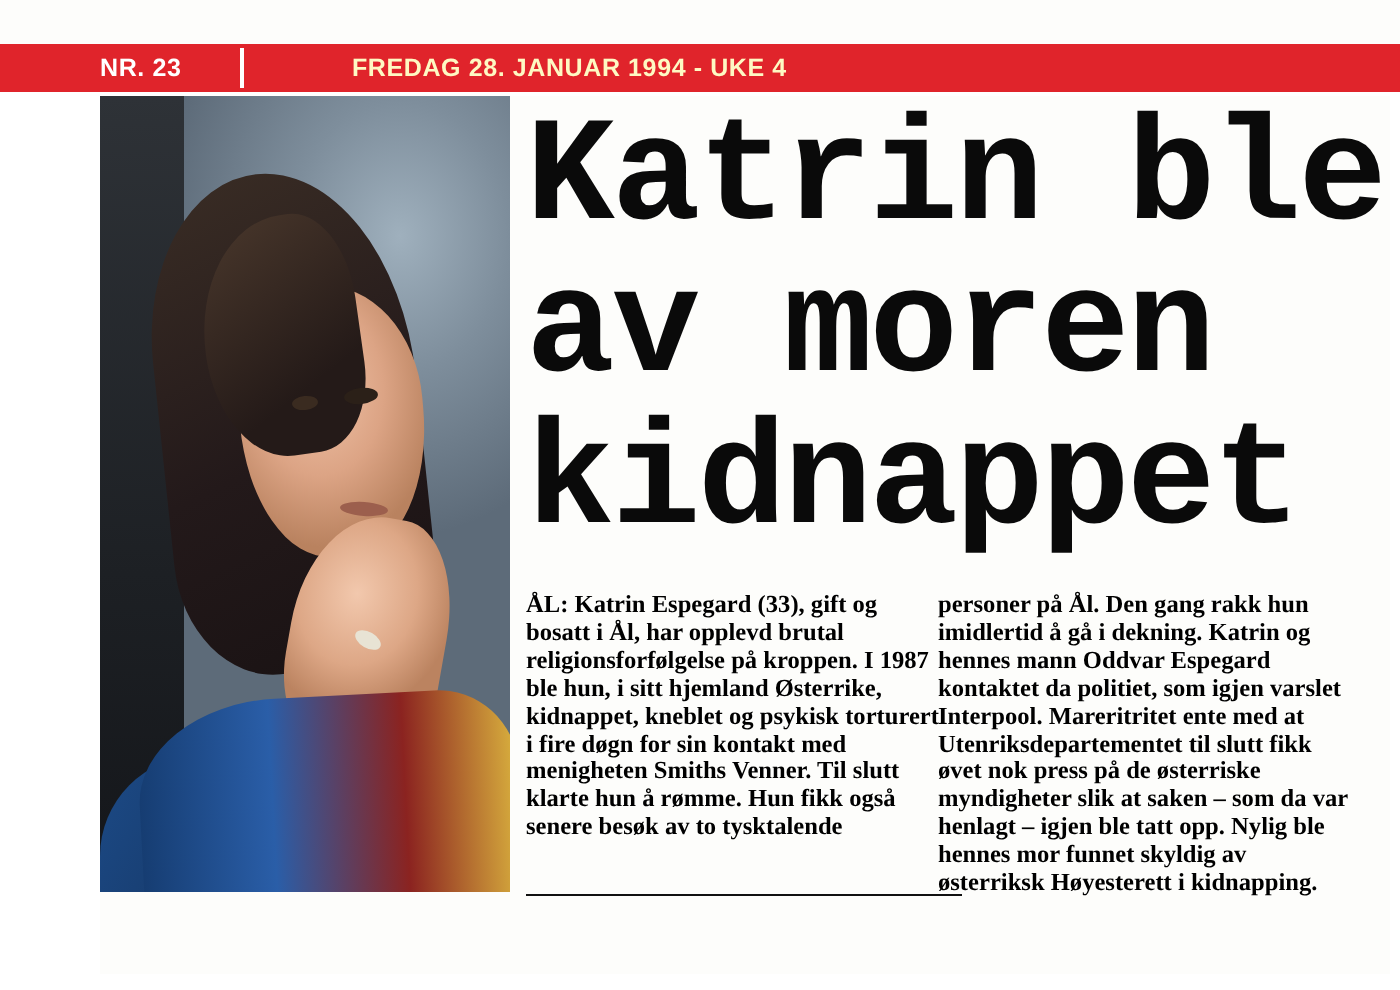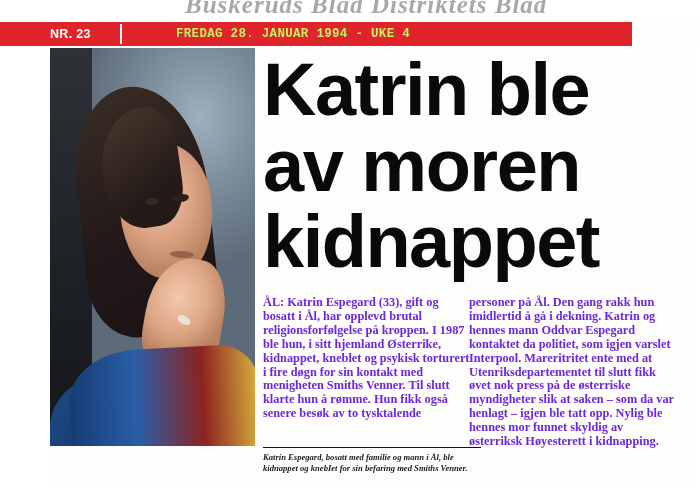--- a/index.html
+++ b/index.html
@@ -45,21 +45,21 @@
     color: #9a9a9a;
     white-space: nowrap;
     opacity: 0.85;
   }
 
   
   .banner {
     position: absolute;
     left: 0;
     top: 22px;
-    width: 632px;
+    width: 700px;
     height: 24px;
     background: #e0242b;
     text-align: right;
   }
   .banner-issue {
     position: absolute;
     left: 50px;
     top: 0px;
     height: 24px;
     line-height: 24px;
@@ -76,24 +76,24 @@
     width: 2px;
     height: 20px;
     background: #ffffff;
   }
   .banner-date {
     position: absolute;
     left: 176px;
     top: 0px;
     height: 24px;
     line-height: 24px;
-    font-family: Liberation Mono, monospace;
+    font-family: Liberation Sans, sans-serif;
     font-weight: bold;
     font-size: 12.5px;
-    color: #bef264;
+    color: #fef9c3;
     letter-spacing: 0.3px;
   }
   .banner-bottomline {
     position: absolute;
     left: 0;
     top: 46px;
     width: 700px;
     height: 2px;
     background: #ffffff;
   }
@@ -223,38 +223,38 @@
     height: 1px;
     background: #111;
   }
 
   
   .headline {
     position: absolute;
     left: 263px;
     top: 52px;
     width: 432px;
-    font-family: Liberation Sans, sans-serif;
+    font-family: Liberation Mono, monospace;
     font-weight: bold;
     font-size: 74px;
     line-height: 76px;
     letter-spacing: -1.5px;
     color: #0a0a0a;
   }
   .headline .hl-line { display: block; white-space: nowrap; }
 
   
   .col {
     position: absolute;
     top: 296px;
     width: 206px;
     font-family: "Liberation Serif", serif;
     font-size: 12.3px;
     line-height: 13.9px;
-    color: #6d28d9;
+    color: #000000;
     text-align: left;
     font-weight: bold;
   }
   .col.left  { left: 263px; width: 210px; }
   .col.right { left: 469px; width: 206px; }
   .col p { margin: 0; }
 
   
   .bottom-crop {
     position: absolute;
@@ -273,23 +273,20 @@
     left: 695px; top: 46px;
     width: 5px; height: 449px;
     background: #ffffff;
   }
 </style>
 </head>
 <body>
 
 <div class="page">
 
-  <div class="masthead">
-    <div class="masthead-text">Buskeruds Blad Distriktets Blad</div>
-  </div>
 
   <div class="banner">
     <div class="banner-issue">NR. 23</div>
     <div class="banner-sep"></div>
     <div class="banner-date">FREDAG 28. JANUAR 1994 - UKE 4</div>
   </div>
   <div class="banner-bottomline"></div>
 
   <div class="photo">
     <div class="photo-bg"></div>
@@ -314,18 +311,17 @@
 
   <div class="col left">
     <p>ÅL: Katrin Espegard (33), gift og bosatt i Ål, har opplevd brutal religionsforfølgelse på kroppen. I 1987 ble hun, i sitt hjemland Østerrike, kidnappet, kneblet og psykisk torturert i fire døgn for sin kontakt med menigheten Smiths Venner. Til slutt klarte hun å rømme. Hun fikk også senere besøk av to tysktalende</p>
   </div>
 
   <div class="col right">
     <p>personer på Ål. Den gang rakk hun imidlertid å gå i dekning. Katrin og hennes mann Oddvar Espegard kontaktet da politiet, som igjen varslet Interpool. Mareritritet ente med at Utenriksdepartementet til slutt fikk øvet nok press på de østerriske myndigheter slik at saken – som da var henlagt – igjen ble tatt opp. Nylig ble hennes mor funnet skyldig av østerriksk Høyesterett i kidnapping.</p>
   </div>
 
   <div class="caption-rule"></div>
-  <div class="caption">Katrin Espegard, bosatt med familie og mann i Ål, ble kidnappet og knebIet for sin befaring med Smiths Venner.</div>
 
   <div class="left-margin"></div>
   <div class="right-margin"></div>
   <div class="bottom-crop"></div>
 </div>
 
 </body></html>

